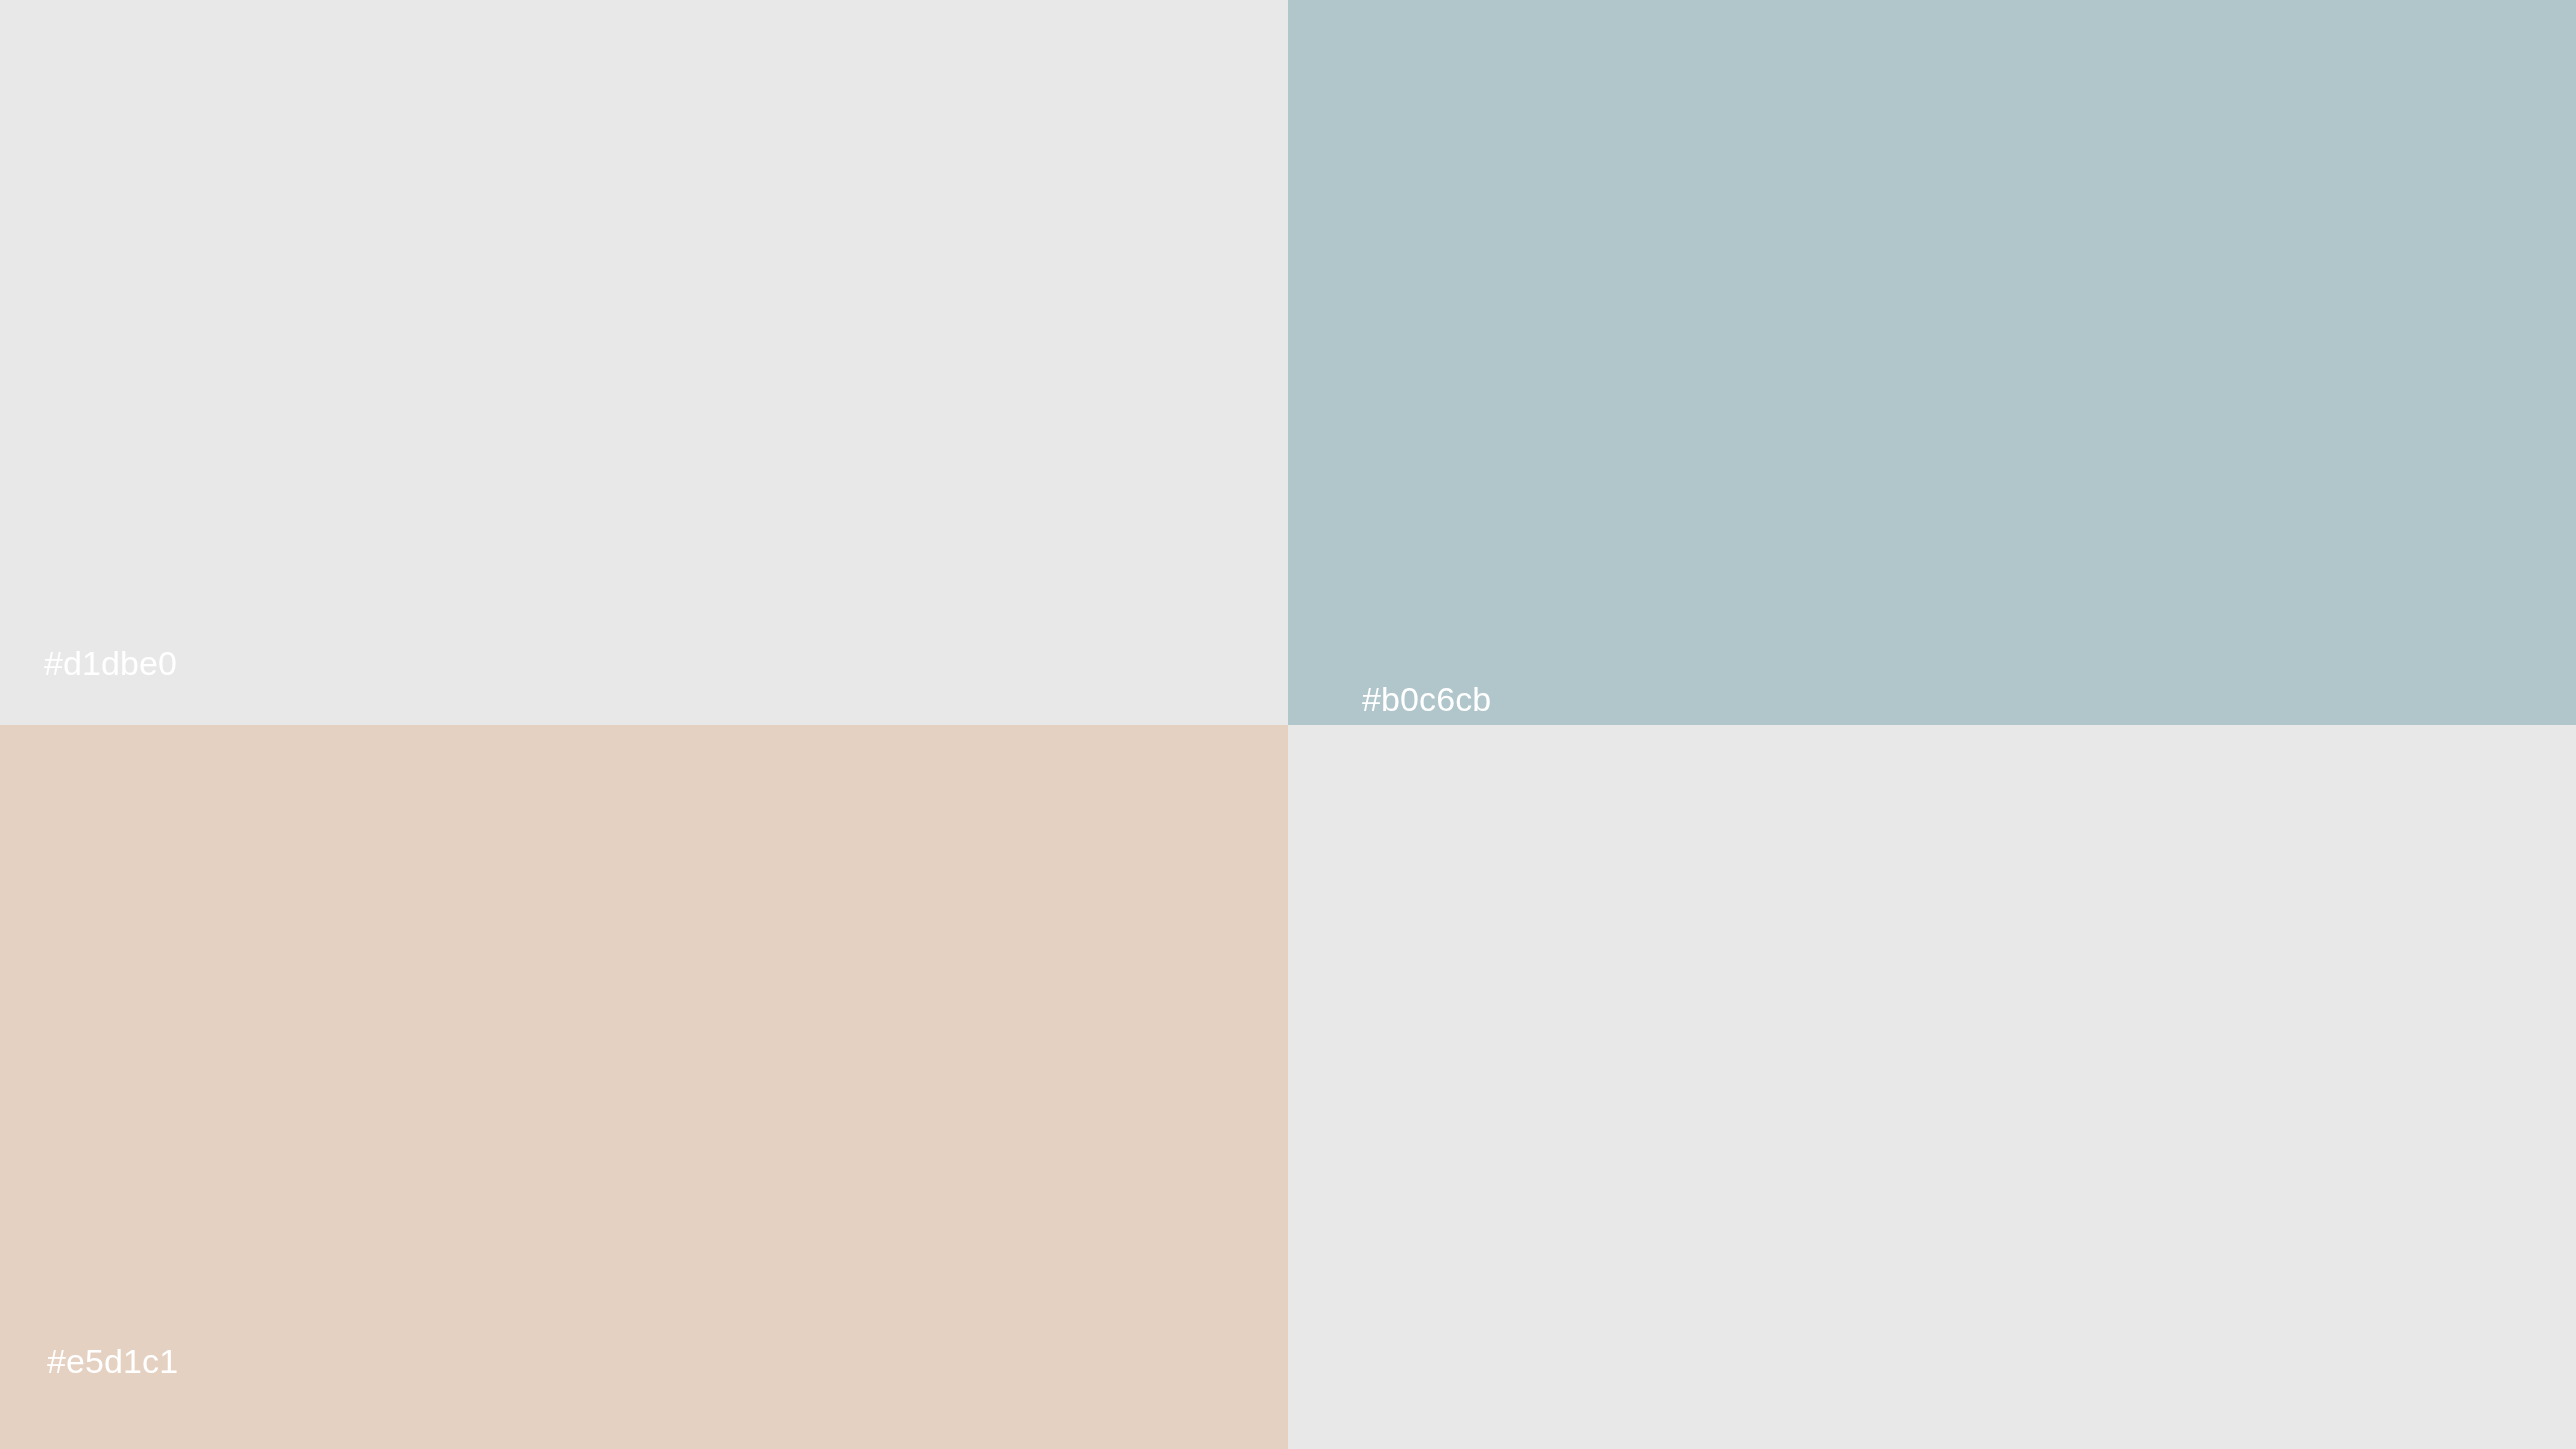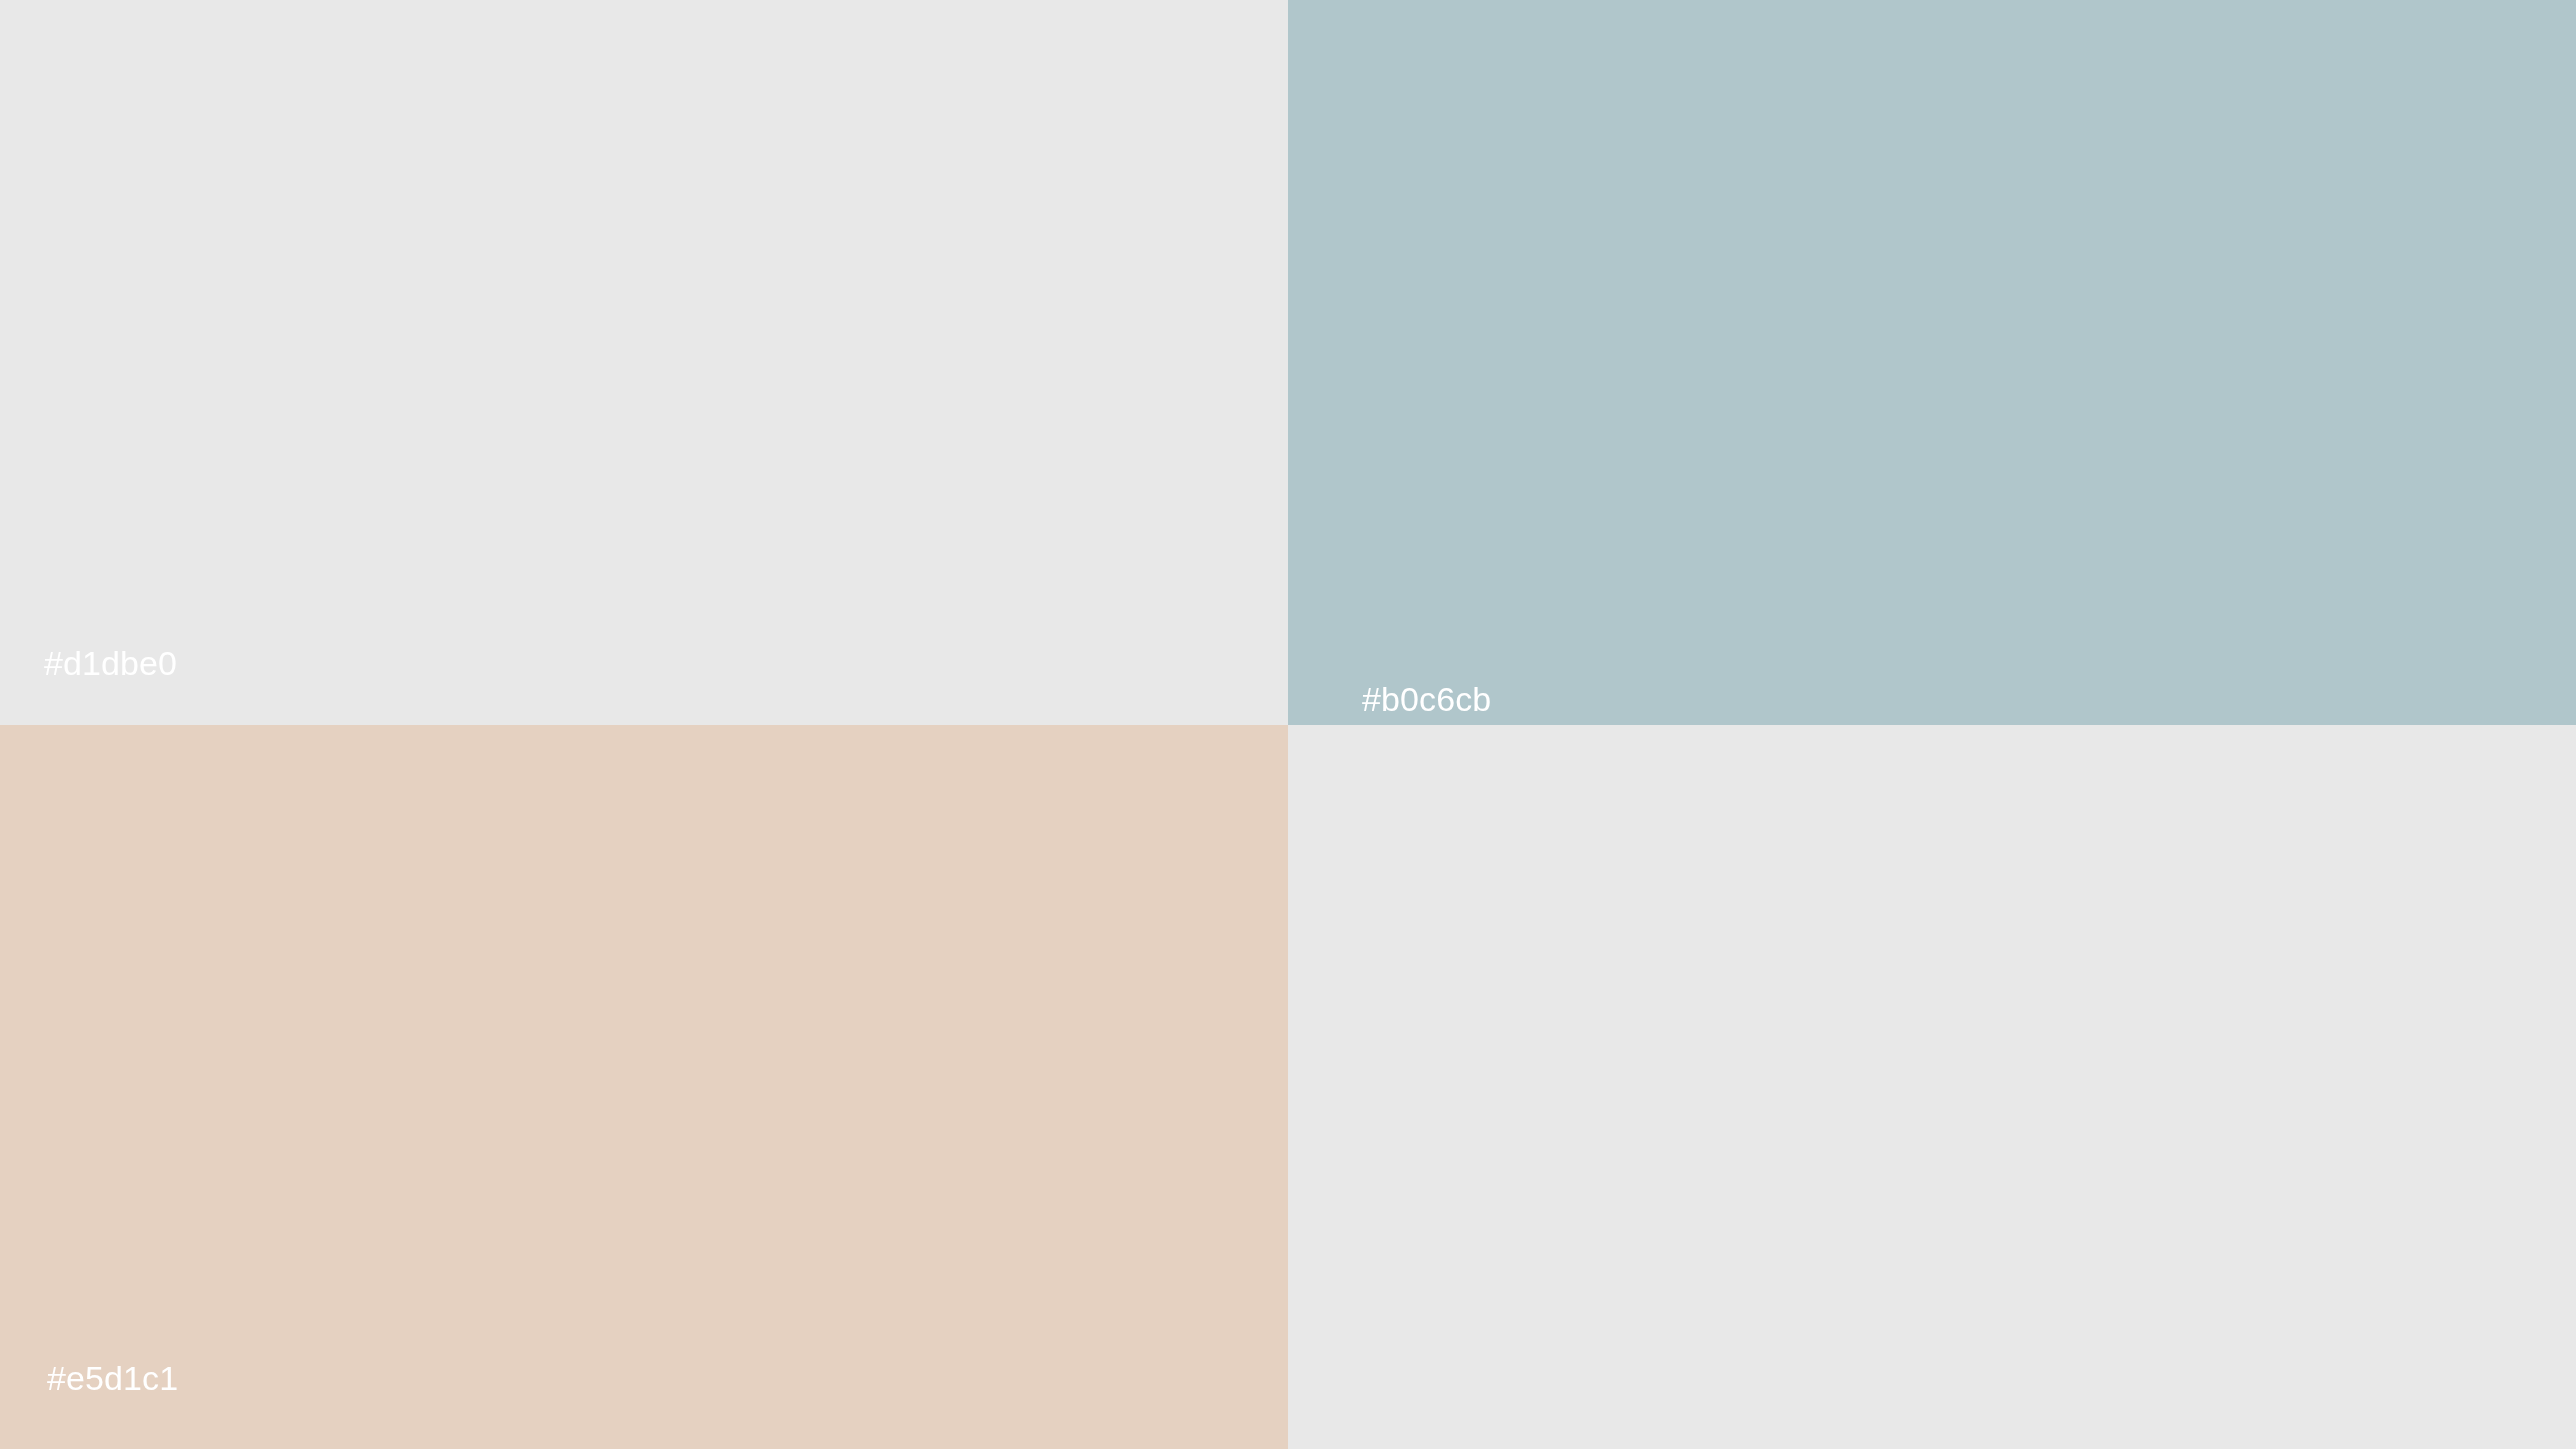--- a/index.html
+++ b/index.html
@@ -58,18 +58,18 @@
 
   <div class="swatch swatch--tl" style="background-color: rgb(232, 232, 232);">
     <span class="swatch-label" style="color: rgb(255, 255, 255);">#d1dbe0</span>
   </div>
 
   <div class="swatch swatch--tr" style="background-color: rgb(176, 198, 203);">
     <span class="swatch-label" style="color: rgb(255, 255, 255); margin-top: 36px;">#b0c6cb</span>
   </div>
 
   <div class="swatch swatch--bl" style="background-color: rgb(229, 209, 193);">
-    <span class="swatch-label" style="color: rgb(255, 255, 255); margin-top: 17px;">#e5d1c1</span>
+    <span class="swatch-label" style="color: rgb(255, 255, 255);">#e5d1c1</span>
   </div>
 
 
 </div>
 
 
 </body></html>

